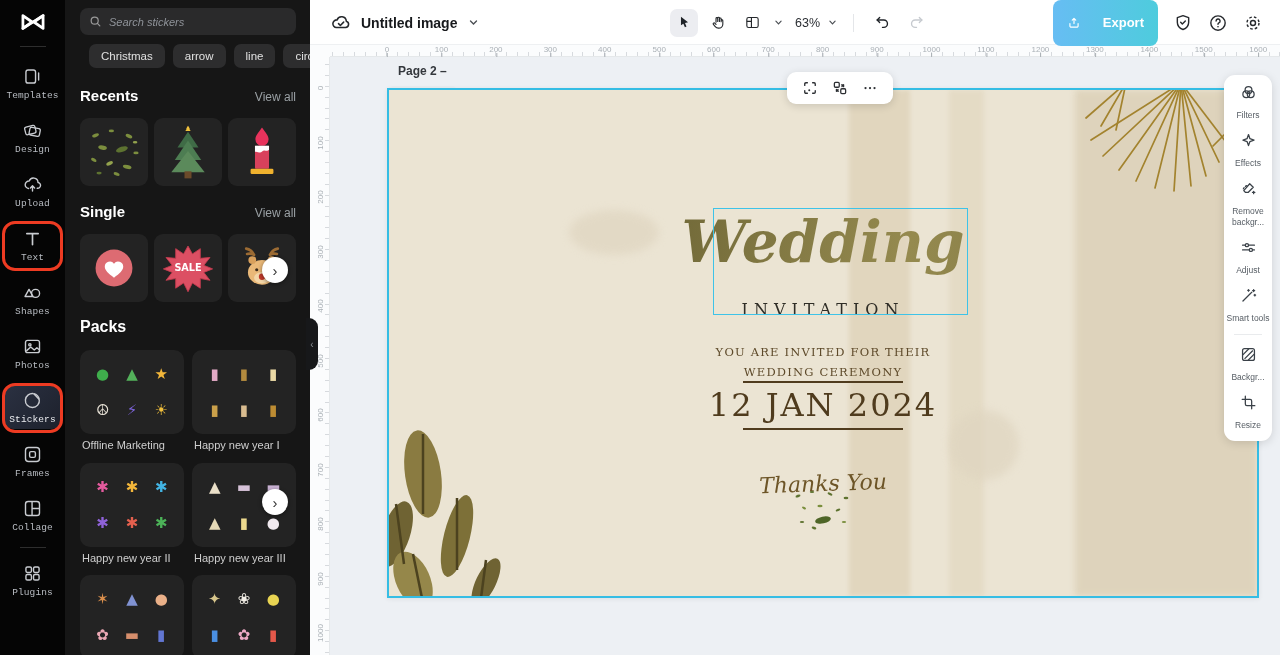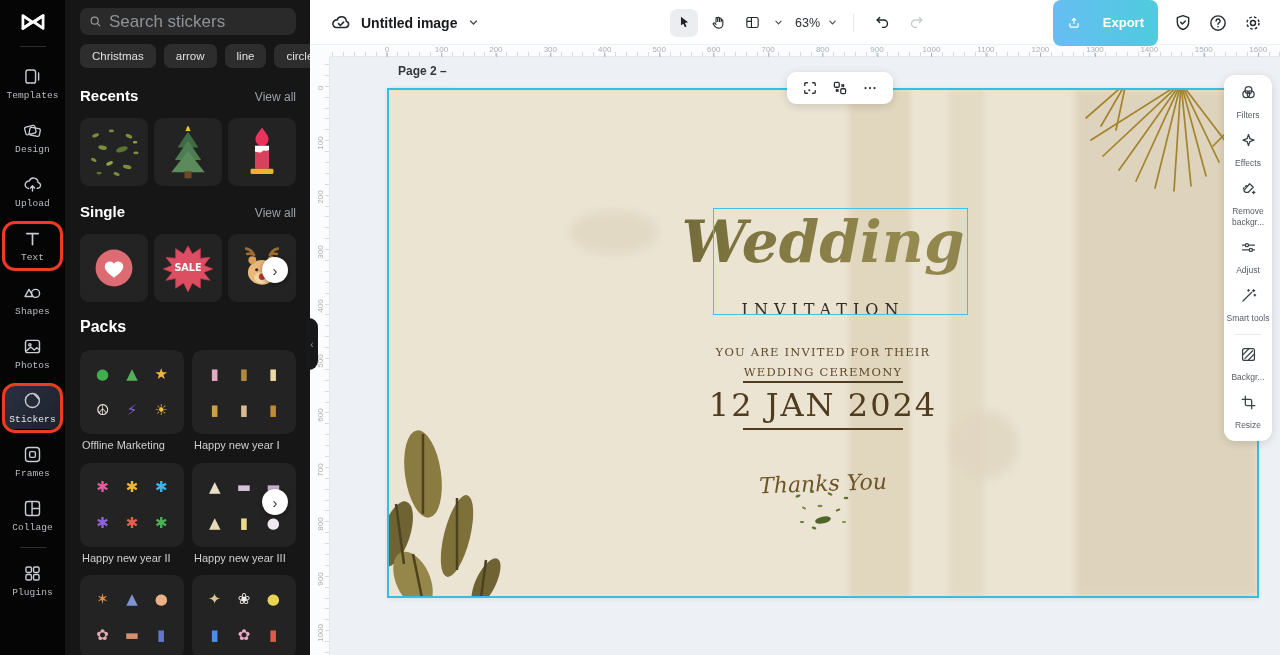--- a/index.html
+++ b/index.html
@@ -17,23 +17,23 @@
   .rail-item.active { background:linear-gradient(135deg,#2b3142,#1d212c); }
   .rail-item.active .rlabel { color:#e8eaee; }
   .ricon { height:21px; display:flex; align-items:center; justify-content:center; }
   .anno { position:absolute; left:2px; width:61px; height:50px; border:3px solid #ee3b22; border-radius:13px; pointer-events:none; z-index:40; }
   .anno.text-box { top:221px; }
   .anno.stickers-box { top:383px; }
 
   
   .panel { position:absolute; left:65px; top:0; width:245px; height:655px; background:#161616; z-index:20; overflow:hidden; }
   .search { position:absolute; left:15px; top:8px; width:216px; height:27px; background:#2a2a2b; border-radius:8px; display:flex; align-items:center; padding:0 9px; gap:7px; }
-  .search input { flex:1; background:transparent; border:none; outline:none; color:#ddd; font-size:17px; font-family:"Liberation Sans",sans-serif; }
+  .search input { flex:1; background:transparent; border:none; outline:none; color:#ddd; font-size:11px; font-family:"Liberation Sans",sans-serif;font-style:italic; }
   .search input::placeholder { color:#8f9399; }
-  .chips { position:absolute; left:15px; top:44px; width:232px; height:24px; display:flex; gap:8px; overflow:hidden; }
+  .chips { position:absolute; left:24px; top:44px; width:232px; height:24px; display:flex; gap:8px; overflow:hidden; }
   .chip { flex:0 0 auto; height:24px; background:#2d2d2e; border-radius:7px; color:#e0e0e0; font-size:11.5px; display:flex; align-items:center; padding:0 12px; cursor:pointer; white-space:nowrap; }
   .sec-head { position:absolute; left:15px; right:14px; display:flex; align-items:baseline; justify-content:space-between; }
   .sec-title { color:#fff; font-weight:700; font-size:15px; }
   .sec-title.big { font-size:16px; }
   .view-all { color:#9aa0a4; font-size:12px; cursor:pointer; }
   .thumb-row { position:absolute; left:15px; display:flex; gap:6px; }
   .thumb { width:68px; height:68px; background:#232323; border-radius:9px; display:flex; align-items:center; justify-content:center; cursor:pointer; }
   .row-arrow { position:absolute; right:8px; width:26px; height:26px; border-radius:50%; background:#fff; color:#333; display:flex; align-items:center; justify-content:center; font-size:15px; box-shadow:0 1px 4px rgba(0,0,0,.45); cursor:pointer; z-index:5; }
   #packs-grid { position:absolute; left:15px; top:350px; display:grid; grid-template-columns:104px 104px; column-gap:8px; row-gap:2px; }
   .pack-card { width:104px; height:84px; background:#232323; border-radius:10px; display:flex; flex-wrap:wrap; padding:6px 8px; cursor:pointer; }

